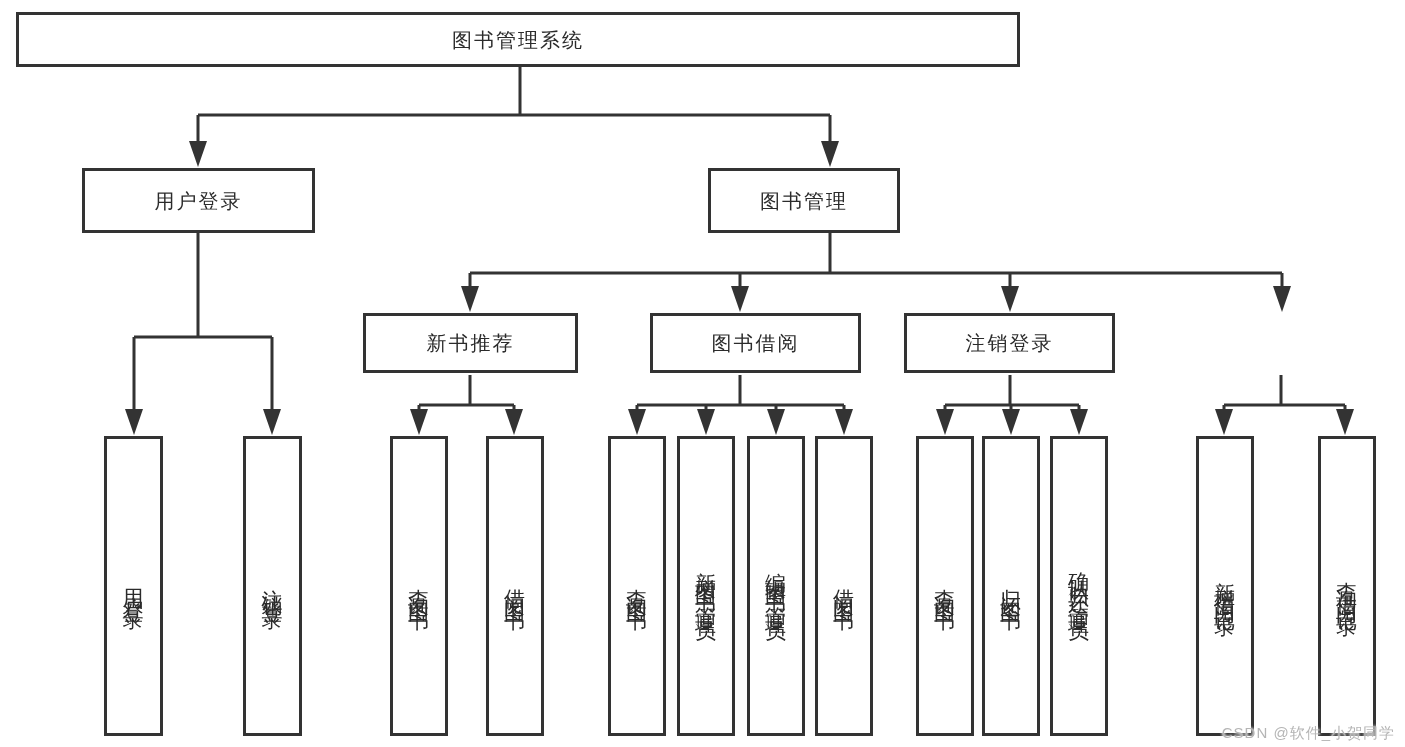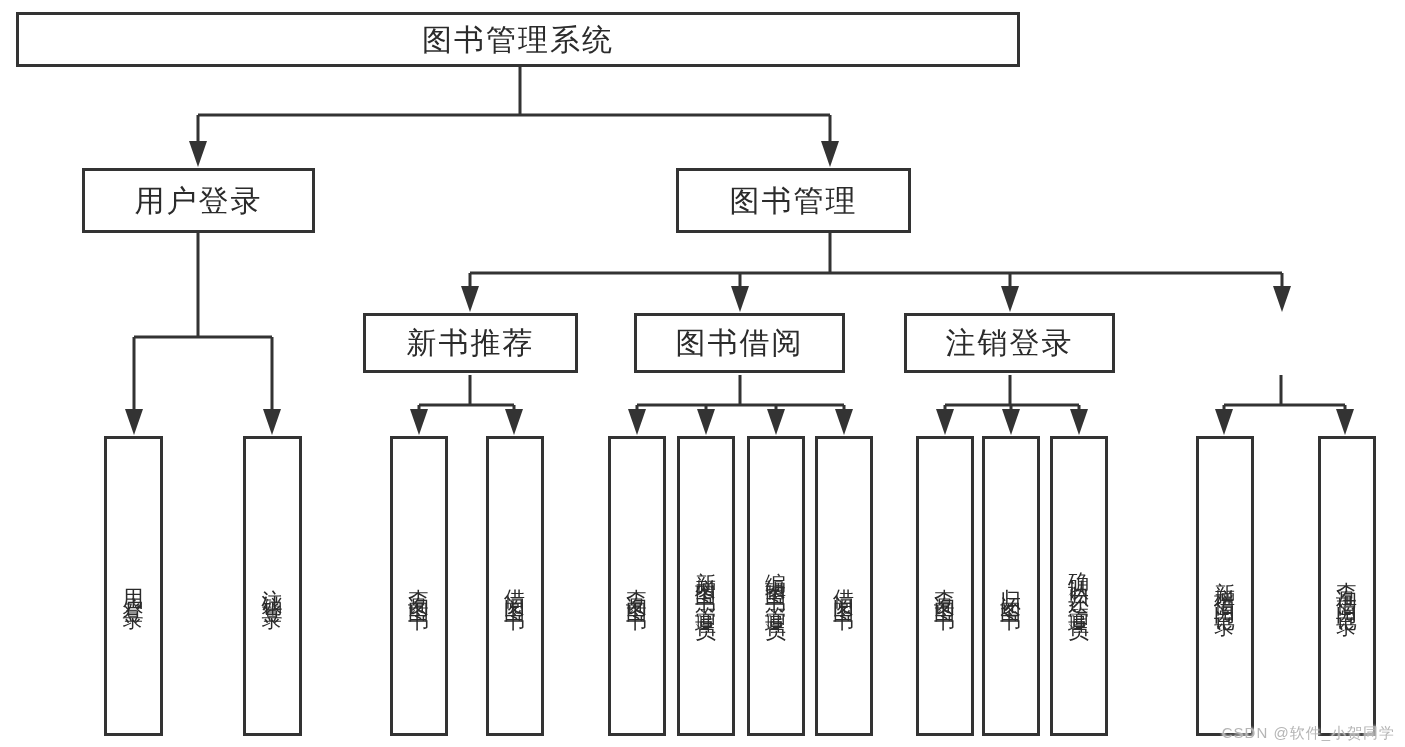--- a/index.html
+++ b/index.html
@@ -10,21 +10,21 @@
   html,body{margin:0;padding:0;background:var(--background,#fff)}
   body{width:1405px;height:747px;overflow:hidden;
        font-family:"Liberation Sans",sans-serif}
   .stage{position:relative;width:1405px;height:747px}
   .wires{position:absolute;left:0;top:0;width:1405px;height:747px}
   .wires path{stroke:var(--line,#333);stroke-width:3;fill:none}
   .wires polygon{fill:var(--line,#333)}
   .node{position:absolute;background:var(--box-fill,#fff);
         border:3px solid var(--line,#333);color:var(--text,#2b2b2b);
         display:flex;align-items:center;justify-content:center;
-        font-size:30px;letter-spacing:2px;line-height:1;
+        font-size:20px;letter-spacing:2px;line-height:1;
         white-space:nowrap}
   .root-box{left:16px;top:12px;width:1004px;height:55px}
   .l2{top:168px;height:65px}
   .l3{top:313px;height:60px}
   .leaf{top:436px;width:58px;height:300px;
         writing-mode:vertical-rl;text-orientation:mixed;
         font-size:21px;letter-spacing:7px;line-height:1;
         white-space:normal}
   .watermark{position:absolute;right:10px;bottom:4px;
              color:var(--watermark,#b5b5b5);font-size:15px;letter-spacing:1px;
@@ -67,24 +67,24 @@
     <polygon points="1070,409 1088,409 1079,435"></polygon>
 
     <path d="M1281 375 L1281 405 M1224 405 L1345 405 M1224 405 L1224 411 M1345 405 L1345 411"></path>
     <polygon points="1215,409 1233,409 1224,435"></polygon>
     <polygon points="1336,409 1354,409 1345,435"></polygon>
   </svg>
 
   <div class="node root-box">图书管理系统</div>
 
   <div class="node l2" style="left:82px;width:233px">用户登录</div>
-  <div class="node l2" style="left:676px;width:235px">图书管理</div>
+  <div class="node l2" style="left:708px;width:192px">图书管理</div>
 
   <div class="node l3" style="left:363px;width:215px">新书推荐</div>
-  <div class="node l3" style="left:634px;width:211px">图书借阅</div>
+  <div class="node l3" style="left:650px;width:211px">图书借阅</div>
   <div class="node l3" style="left:904px;width:211px">注销登录</div>
 
   <div class="node leaf" style="left:104px;width:59px">用户登录</div>
   <div class="node leaf" style="left:243px;width:59px">注销登录</div>
 
   <div class="node leaf" style="left:390px">查询图书</div>
   <div class="node leaf" style="left:486px">借阅图书</div>
 
   <div class="node leaf" style="left:608px">查询图书</div>
   <div class="node leaf" style="left:677px">新增图书（管理员）</div>

